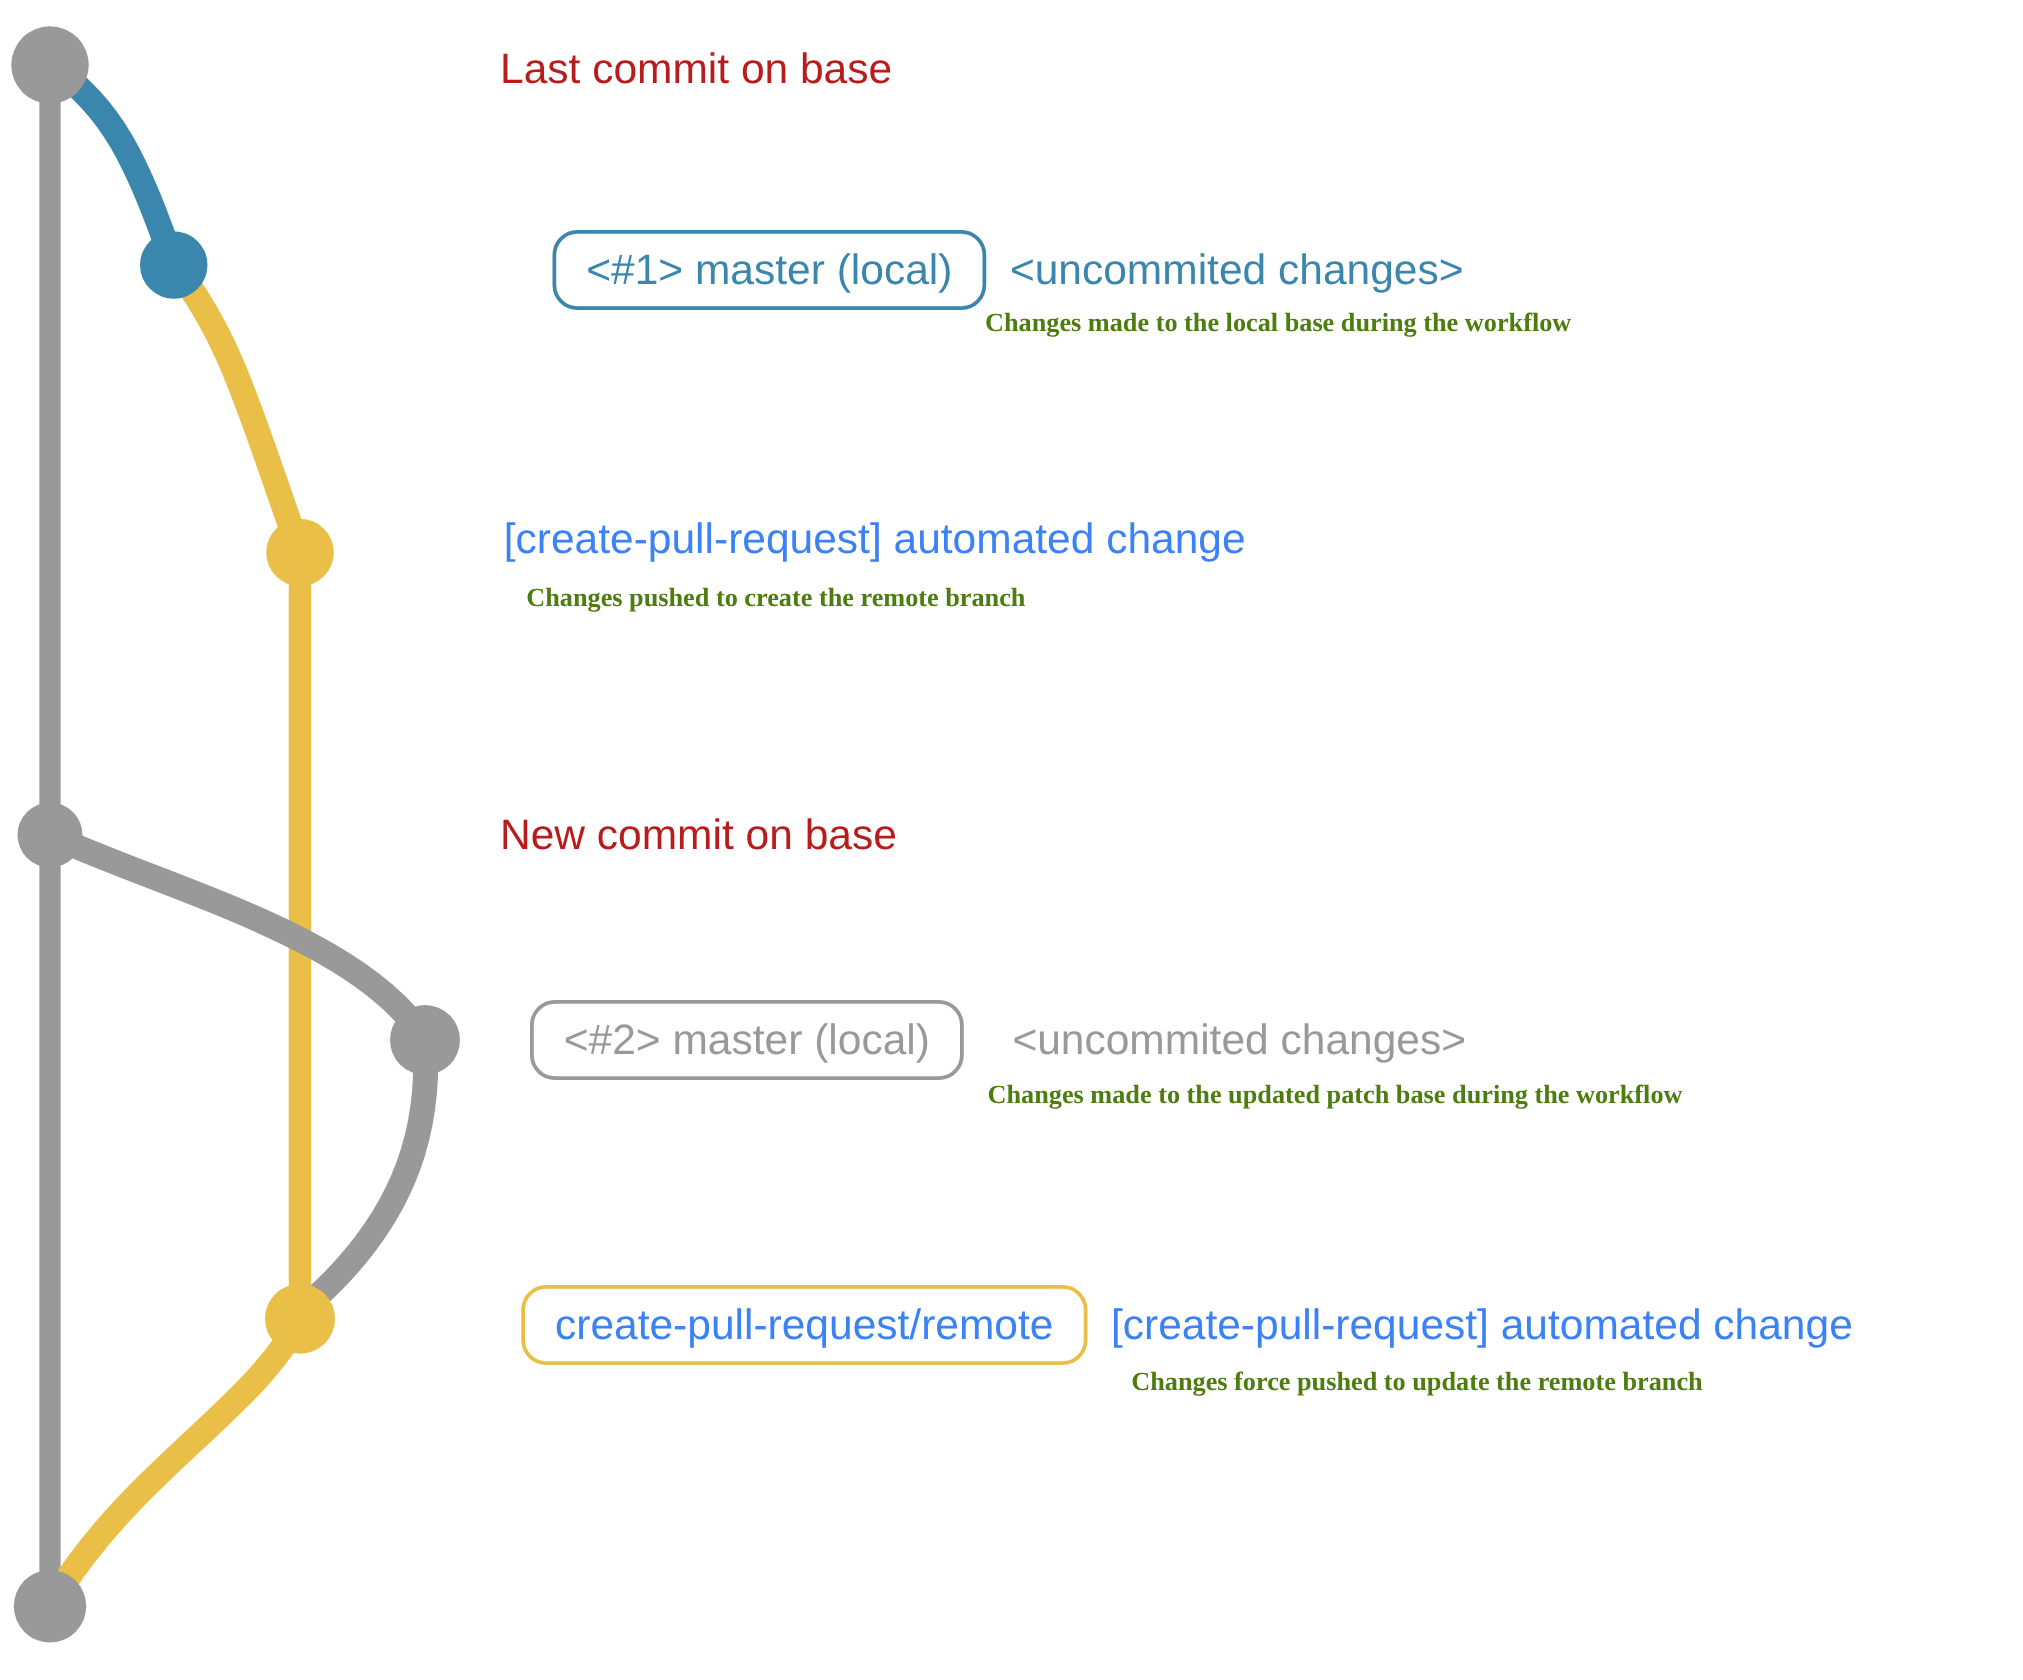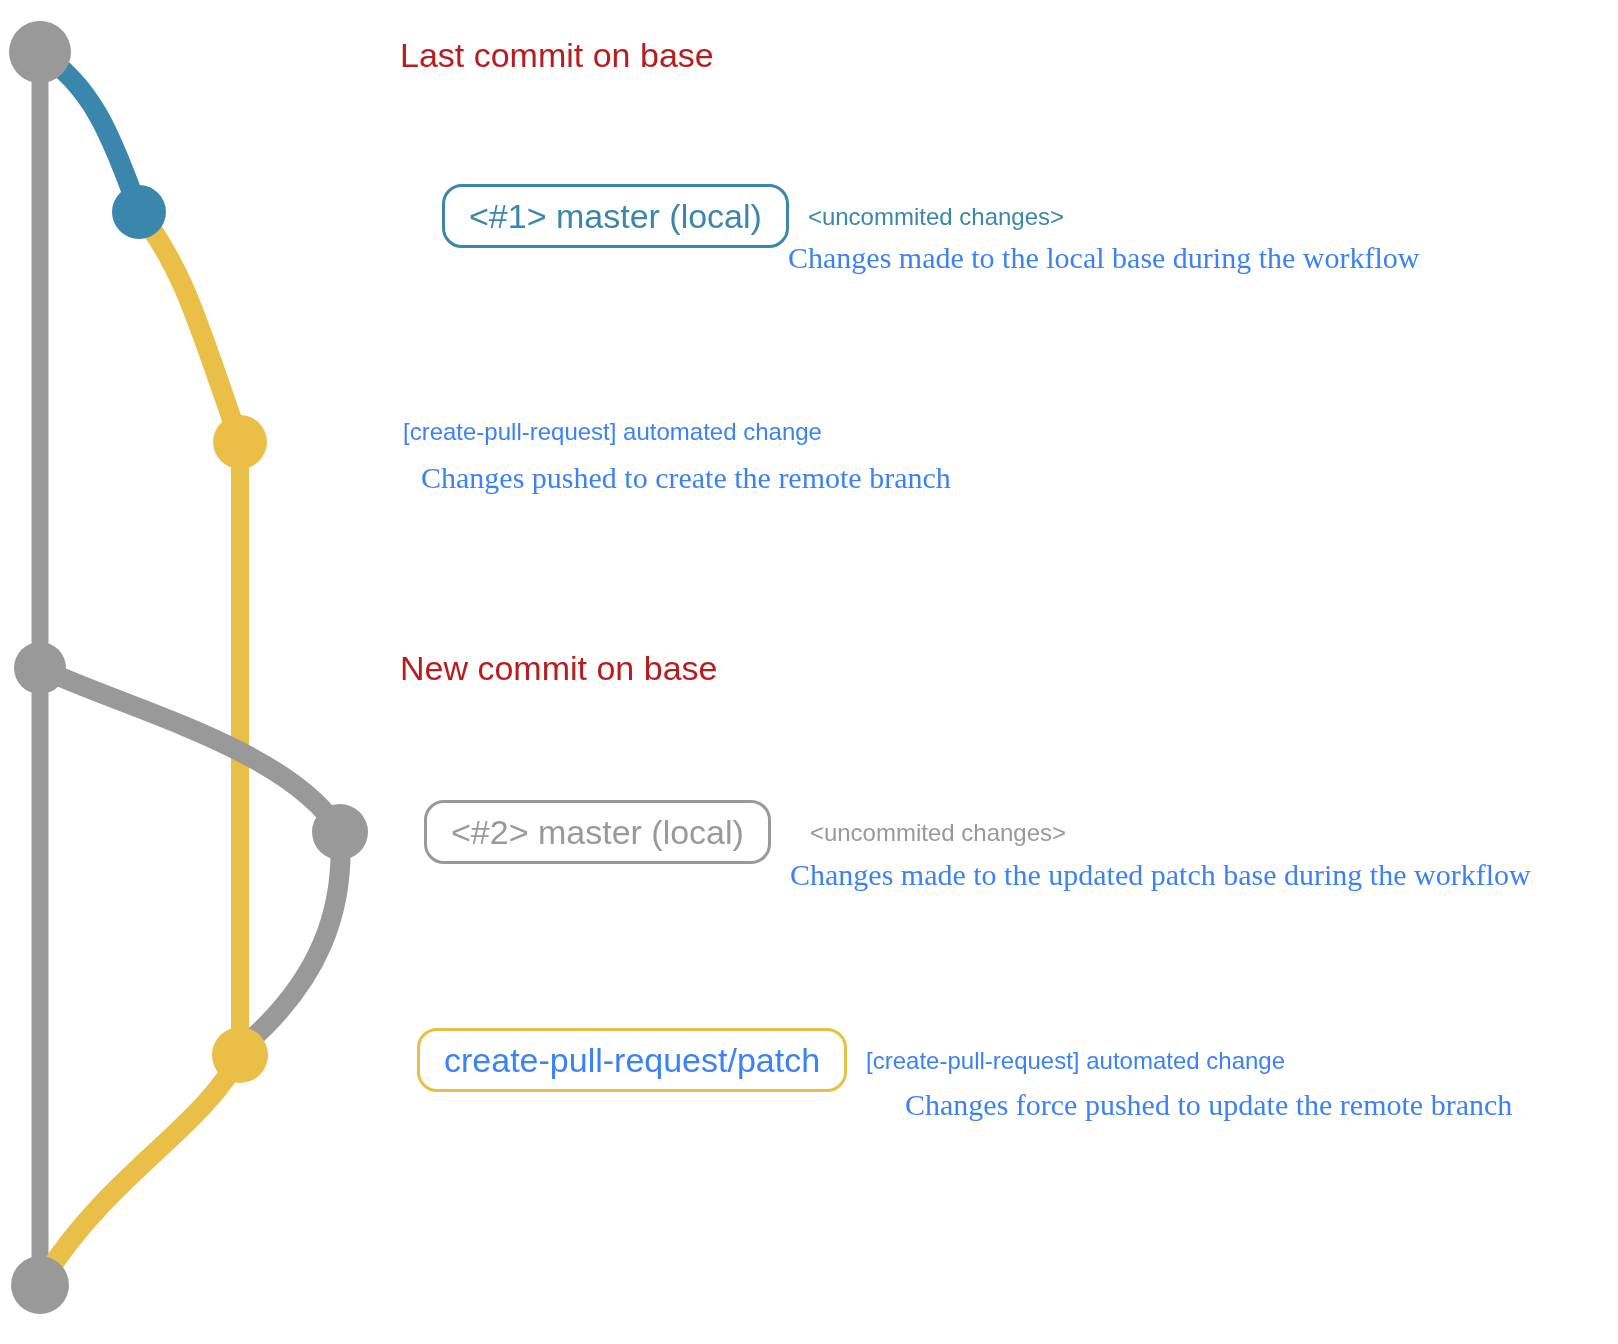--- a/index.html
+++ b/index.html
@@ -33,31 +33,32 @@
     align-items: center;
     justify-content: center;
     height: 58px;
     padding: 0 24px;
     border: 3px solid;
     border-radius: 20px;
     font-size: 34px;
     white-space: nowrap;
   }
   .title {
-    font-size: 24px;
+    font-size: 34px;
     line-height: 41px;
     white-space: nowrap;
   }
   .caption {
     position: absolute;
     font-family: "Liberation Serif", serif;
-    font-size: 30px;
+    font-size: 21px;
     line-height: 36px;
-    color: #3b82f6;
+    color: #4d7c0f;
     white-space: nowrap;
+    font-weight: bold;
   }
   .c-gray   { color: #999999; border-color: #999999; margin-left: 20px; }
   .c-blue   { color: #3a86ac; border-color: #3a86ac; }
   .c-yellow { color: #3b82f6; border-color: #e9bf47; }
 </style>
 </head>
 <body>
 
 <div class="stage">
 
@@ -99,19 +100,19 @@
 
   <div class="ann" style="left:400px; top:647px;">New commit on base</div>
 
   <div class="row" style="left:404px; top:800px;">
     <span class="badge c-gray">&lt;#2&gt; master (local)</span>
     <span class="title c-gray">&lt;uncommited changes&gt;</span>
   </div>
   <div class="caption" style="left:790px; top:857px;">Changes made to the updated patch base during the workflow</div>
 
   <div class="row" style="left:417px; top:1028px;">
-    <span class="badge c-yellow">create-pull-request/patch</span>
+    <span class="badge c-yellow">create-pull-request/remote</span>
     <span class="title c-yellow">[create-pull-request] automated change</span>
   </div>
   <div class="caption" style="left:905px; top:1087px;">Changes force pushed to update the remote branch</div>
 
 
 </div>
 
 </body></html>

